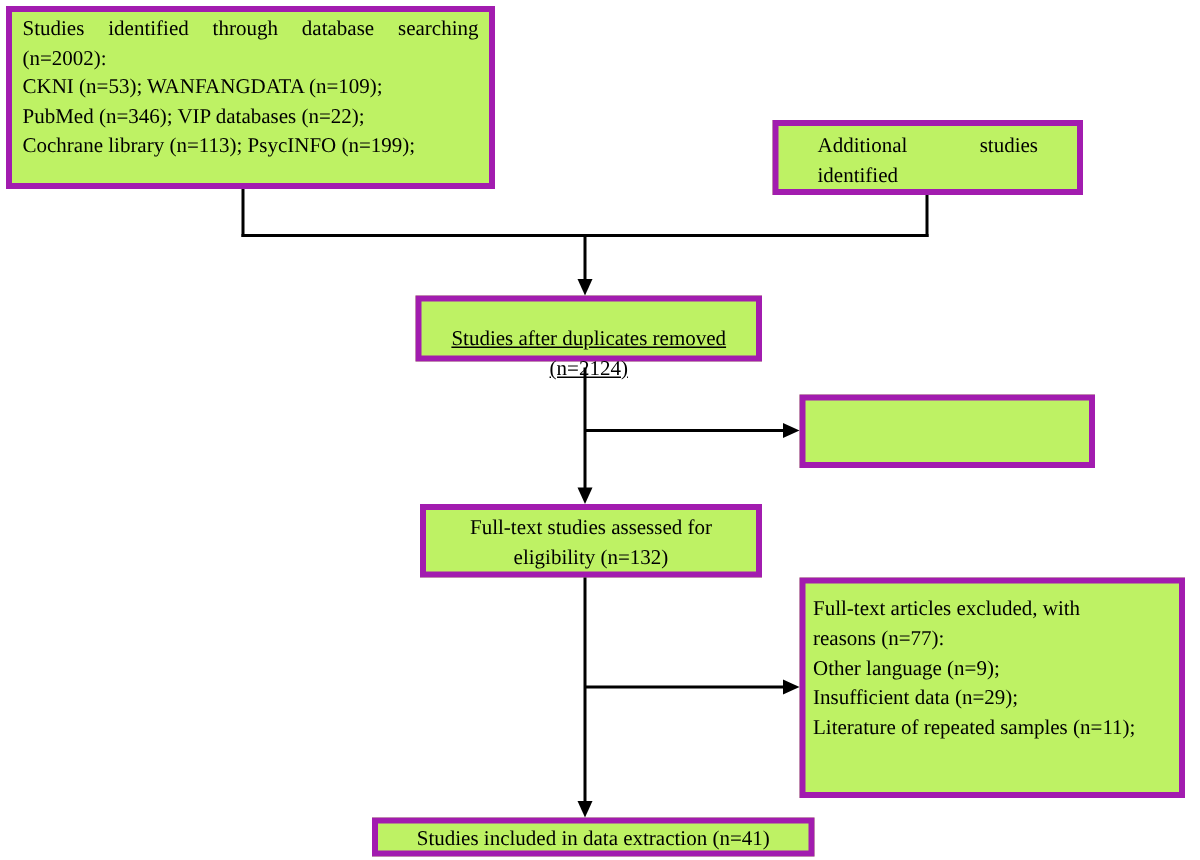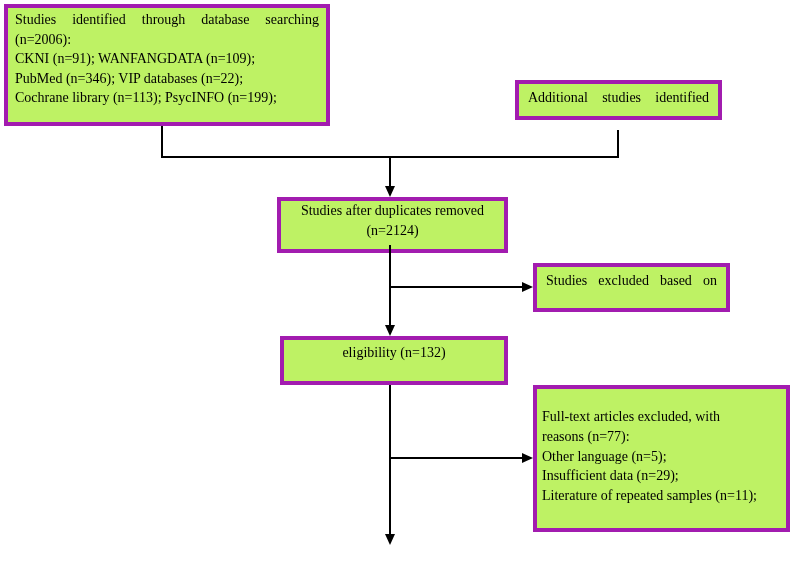--- a/index.html
+++ b/index.html
@@ -28,25 +28,25 @@
   .stretch {
     white-space: normal !important;
     text-align: justify;
     text-align-last: justify;
   }
   .center { text-align: center; }
   .center .ln { white-space: normal; }
 
   
   #box-db      { left: 4px;   top: 4px;   width: 326px; height: 122px; padding: 2px 7px; }
-  #box-other   { left: 515px; top: 80px;  width: 207px; height: 40px;  padding: 4px 9px; line-height: 20px; }
-  #box-dup     { left: 277px; top: 197px; width: 231px; height: 56px;  padding-top: 0; line-height: 20px; }
+  #box-other   { left: 515px; top: 80px;  width: 207px; height: 50px;  padding: 4px 26px; line-height: 20px; }
+  #box-dup     { left: 277px; top: 197px; width: 231px; height: 44px;  padding-top: 16px; line-height: 20px; text-decoration: underline; }
   #box-excl1   { left: 533px; top: 263px; width: 197px; height: 49px;  padding: 4px 9px; line-height: 20px; }
   #box-full    { left: 280px; top: 336px; width: 228px; height: 49px;  padding-top: 3px; line-height: 20px; }
-  #box-excl2   { left: 533px; top: 385px; width: 257px; height: 147px; padding: 18px 5px; line-height: 19.8px; }
+  #box-excl2   { left: 533px; top: 385px; width: 257px; height: 147px; padding: 8px 5px; line-height: 19.8px; }
   #box-incl    { left: 248px; top: 545px; width: 295px; height: 26px;  padding-top: 1px; line-height: 20px; }
 
   
   .cline { position: absolute; background: #000000; }
   #drop-db      { left: 161px; top: 126px; width: 2px;   height: 32px; }
   #drop-other   { left: 617px; top: 130px; width: 2px;   height: 28px; }
   #merge-h      { left: 161px; top: 156px; width: 458px; height: 2px;  }
   #shaft-dup    { left: 389px; top: 156px; width: 2px;   height: 31px; }
   #shaft-full   { left: 389px; top: 245px; width: 2px;   height: 81px; }
   #shaft-incl   { left: 389px; top: 385px; width: 2px;   height: 150px; }
@@ -74,51 +74,54 @@
   #head-excl1  { left: 522px; top: 282px; }
   #head-excl2  { left: 522px; top: 453px; }
 </style>
 </head>
 <body>
 
 <div id="canvas">
 
   <div class="fbox" id="box-db">
     <div class="ln stretch">Studies identified through database searching</div>
-    <div class="ln">(n=2006):</div>
-    <div class="ln">CKNI (n=91); WANFANGDATA (n=109);</div>
+    <div class="ln">(n=2002):</div>
+    <div class="ln">CKNI (n=53); WANFANGDATA (n=109);</div>
     <div class="ln">PubMed (n=346); VIP databases (n=22);</div>
     <div class="ln">Cochrane library (n=113); PsycINFO (n=199);</div>
   </div>
 
   <div class="fbox" id="box-other">
     <div class="ln stretch">Additional studies identified</div>
   </div>
 
   <div class="fbox center" id="box-dup">
     <div class="ln">Studies after duplicates removed</div>
     <div class="ln">(n=2124)</div>
   </div>
 
   <div class="fbox" id="box-excl1">
-    <div class="ln stretch">Studies excluded based on</div>
   </div>
 
   <div class="fbox center" id="box-full">
+    <div class="ln">Full-text studies assessed for</div>
     <div class="ln">eligibility (n=132)</div>
   </div>
 
   <div class="fbox" id="box-excl2">
     <div class="ln">Full-text articles excluded, with</div>
     <div class="ln">reasons (n=77):</div>
-    <div class="ln">Other language (n=5);</div>
+    <div class="ln">Other language (n=9);</div>
     <div class="ln">Insufficient data (n=29);</div>
     <div class="ln">Literature of repeated samples (n=11);</div>
   </div>
 
+  <div class="fbox center" id="box-incl">
+    <div class="ln">Studies included in data extraction (n=41)</div>
+  </div>
 
   <div class="cline" id="drop-db"></div>
   <div class="cline" id="drop-other"></div>
   <div class="cline" id="merge-h"></div>
   <div class="cline" id="shaft-dup"></div>
   <div class="cline" id="shaft-full"></div>
   <div class="cline" id="shaft-incl"></div>
   <div class="cline" id="branch-excl1"></div>
   <div class="cline" id="branch-excl2"></div>
 

